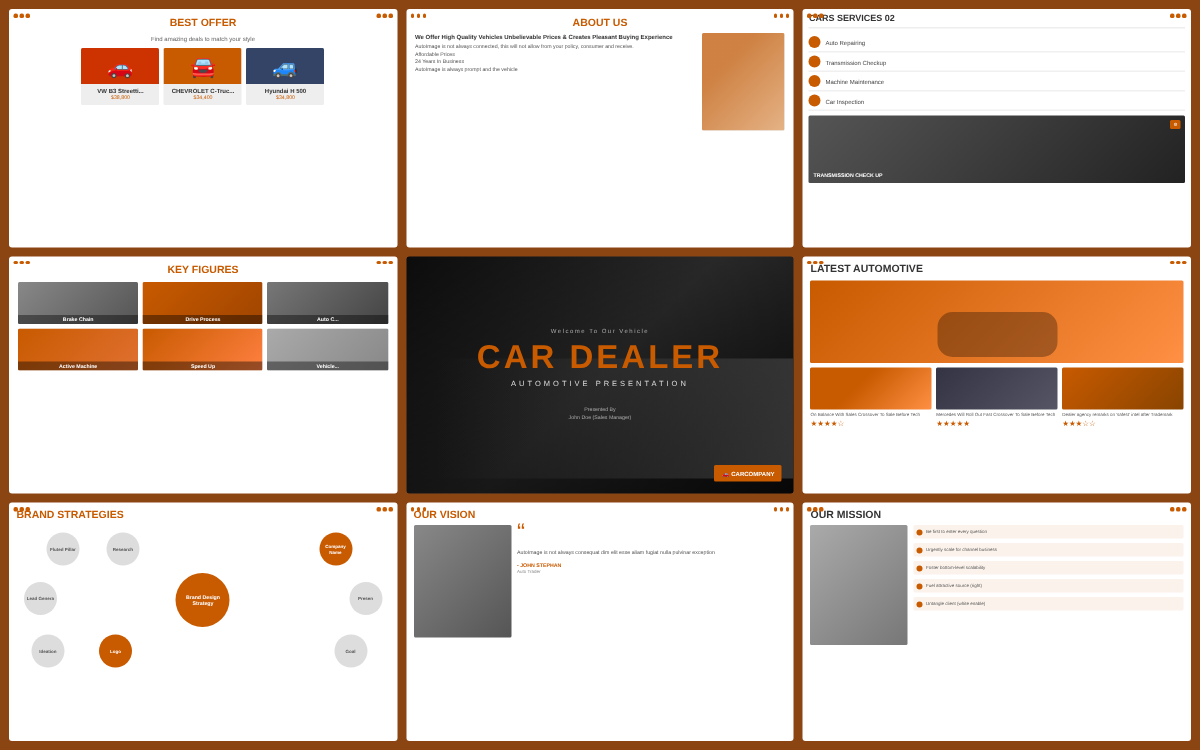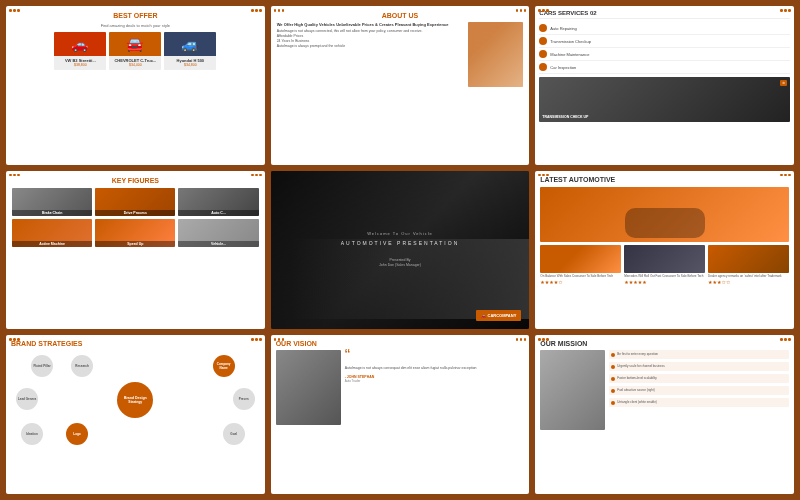--- a/index.html
+++ b/index.html
@@ -662,20 +662,21 @@
       </div>
     </div>
   </div>
 
   <div class="slide slide-center">
     <div class="big-car-bg"></div>
 
     <div style="position:absolute;bottom:0;left:0;right:0;top:0;background:linear-gradient(rgba(0,0,0,0.3),rgba(0,0,0,0.6));"></div>
     <div style="position:absolute;bottom:10px;right:0;left:20px;height:80px;background:linear-gradient(90deg,transparent,rgba(60,60,60,0.8));border-radius:5px 0 0 5px;"></div>
     <div class="pre-title">Welcome To Our Vehicle</div>
+    <div class="main-title">CAR DEALER</div>
     <div class="sub-title">AUTOMOTIVE PRESENTATION</div>
     <div class="presenter">
       <span>Presented By</span><br>
       <span>John Doe (Sales Manager)</span>
     </div>
     <div class="logo">
       <span>🚗</span>
       <span>CARCOMPANY</span>
     </div>
   </div>

